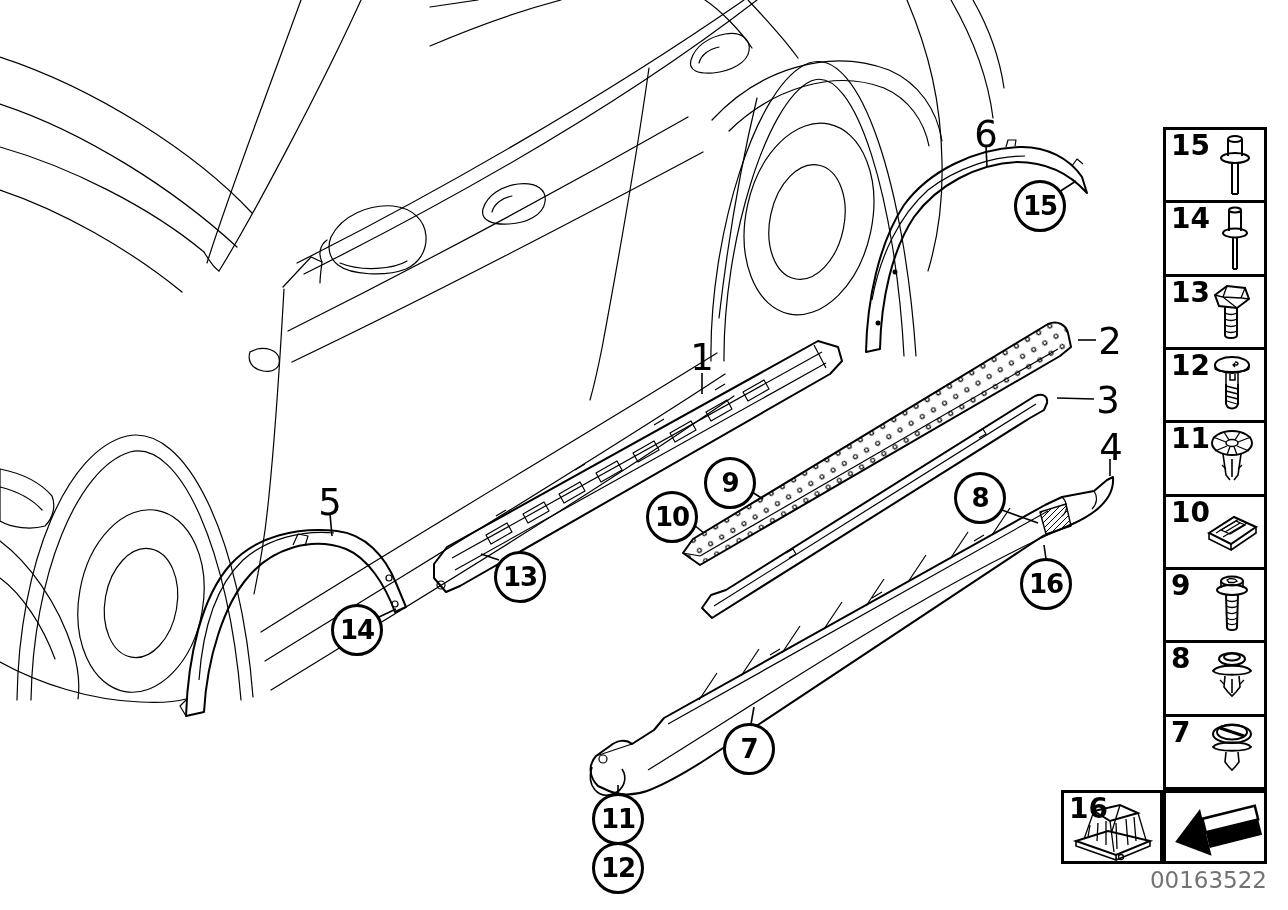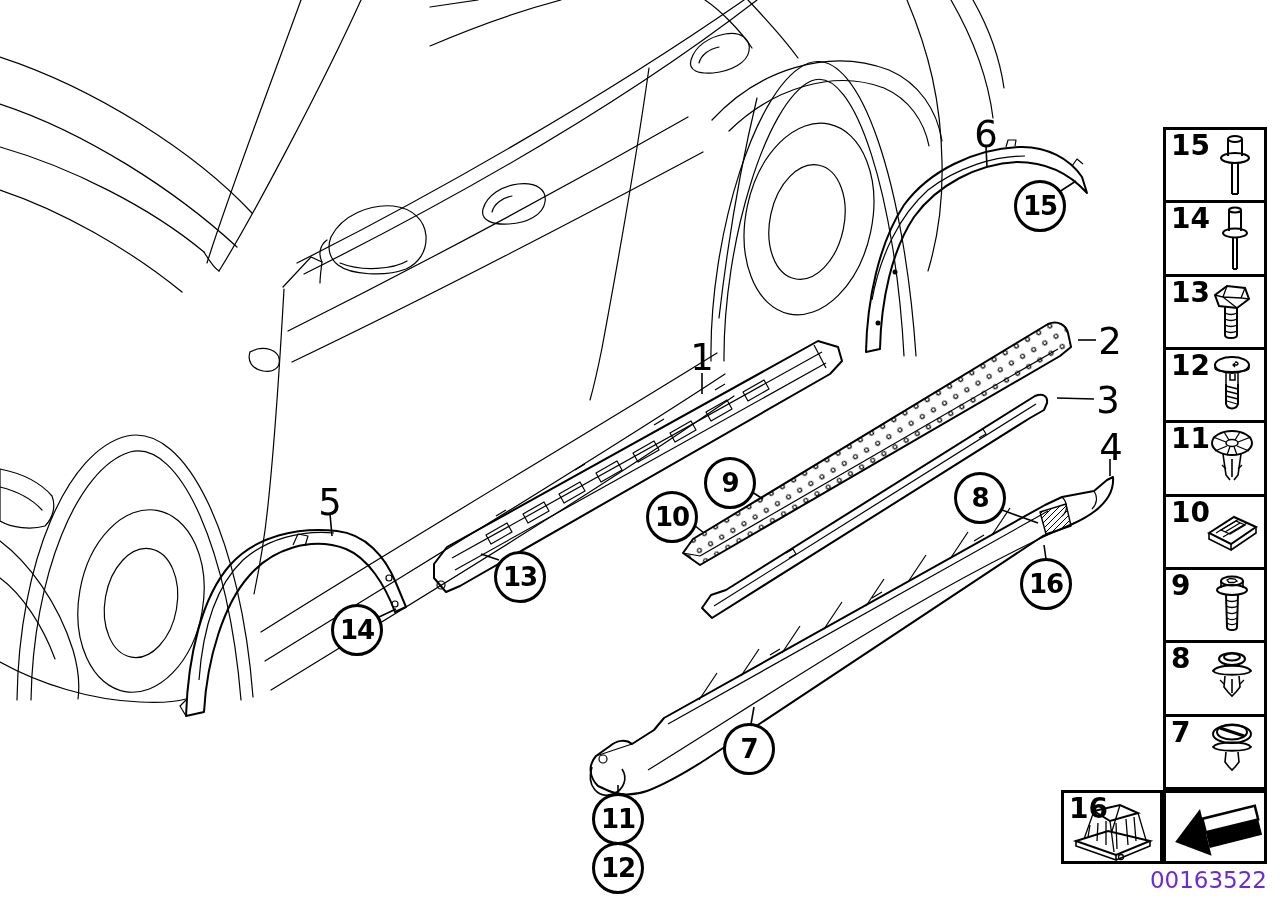--- a/index.html
+++ b/index.html
@@ -16,21 +16,21 @@
     border:3px solid #000;background:#fff;display:flex;flex-direction:column;box-sizing:border-box;}
   .fastener-cell{flex:1;position:relative;border-bottom:3px solid #000;background:#fff;}
   .fastener-cell:last-child{border-bottom:none;}
   .cell-num{position:absolute;left:5px;top:1px;font-weight:bold;font-size:28px;color:#000;line-height:1.1;}
   .cell-icon{position:absolute;right:1px;top:2px;}
   .extra-box{position:absolute;left:1061px;top:790px;width:102px;height:74px;border:3px solid #000;
     background:#fff;box-sizing:border-box;}
   .arrow-box{position:absolute;left:1163px;top:790px;width:104px;height:74px;border:3px solid #000;
     background:#fff;box-sizing:border-box;display:flex;align-items:center;justify-content:center;}
   .doc-number{position:absolute;left:1130px;top:867px;width:137px;text-align:right;
-    font-size:23px;color:#6d28d9;}
+    font-size:23px;color:#737373;}
 </style>
 </head>
 <body>
 
 <div class="stage">
 
   <svg class="art" viewBox="0 0 1288 910" xmlns="http://www.w3.org/2000/svg">
     <defs>
       <pattern id="perfo" width="13" height="12" patternUnits="userSpaceOnUse" patternTransform="rotate(-31)">
         <circle cx="4" cy="4" r="2" fill="none" stroke="#000" stroke-width="1.1"></circle>

